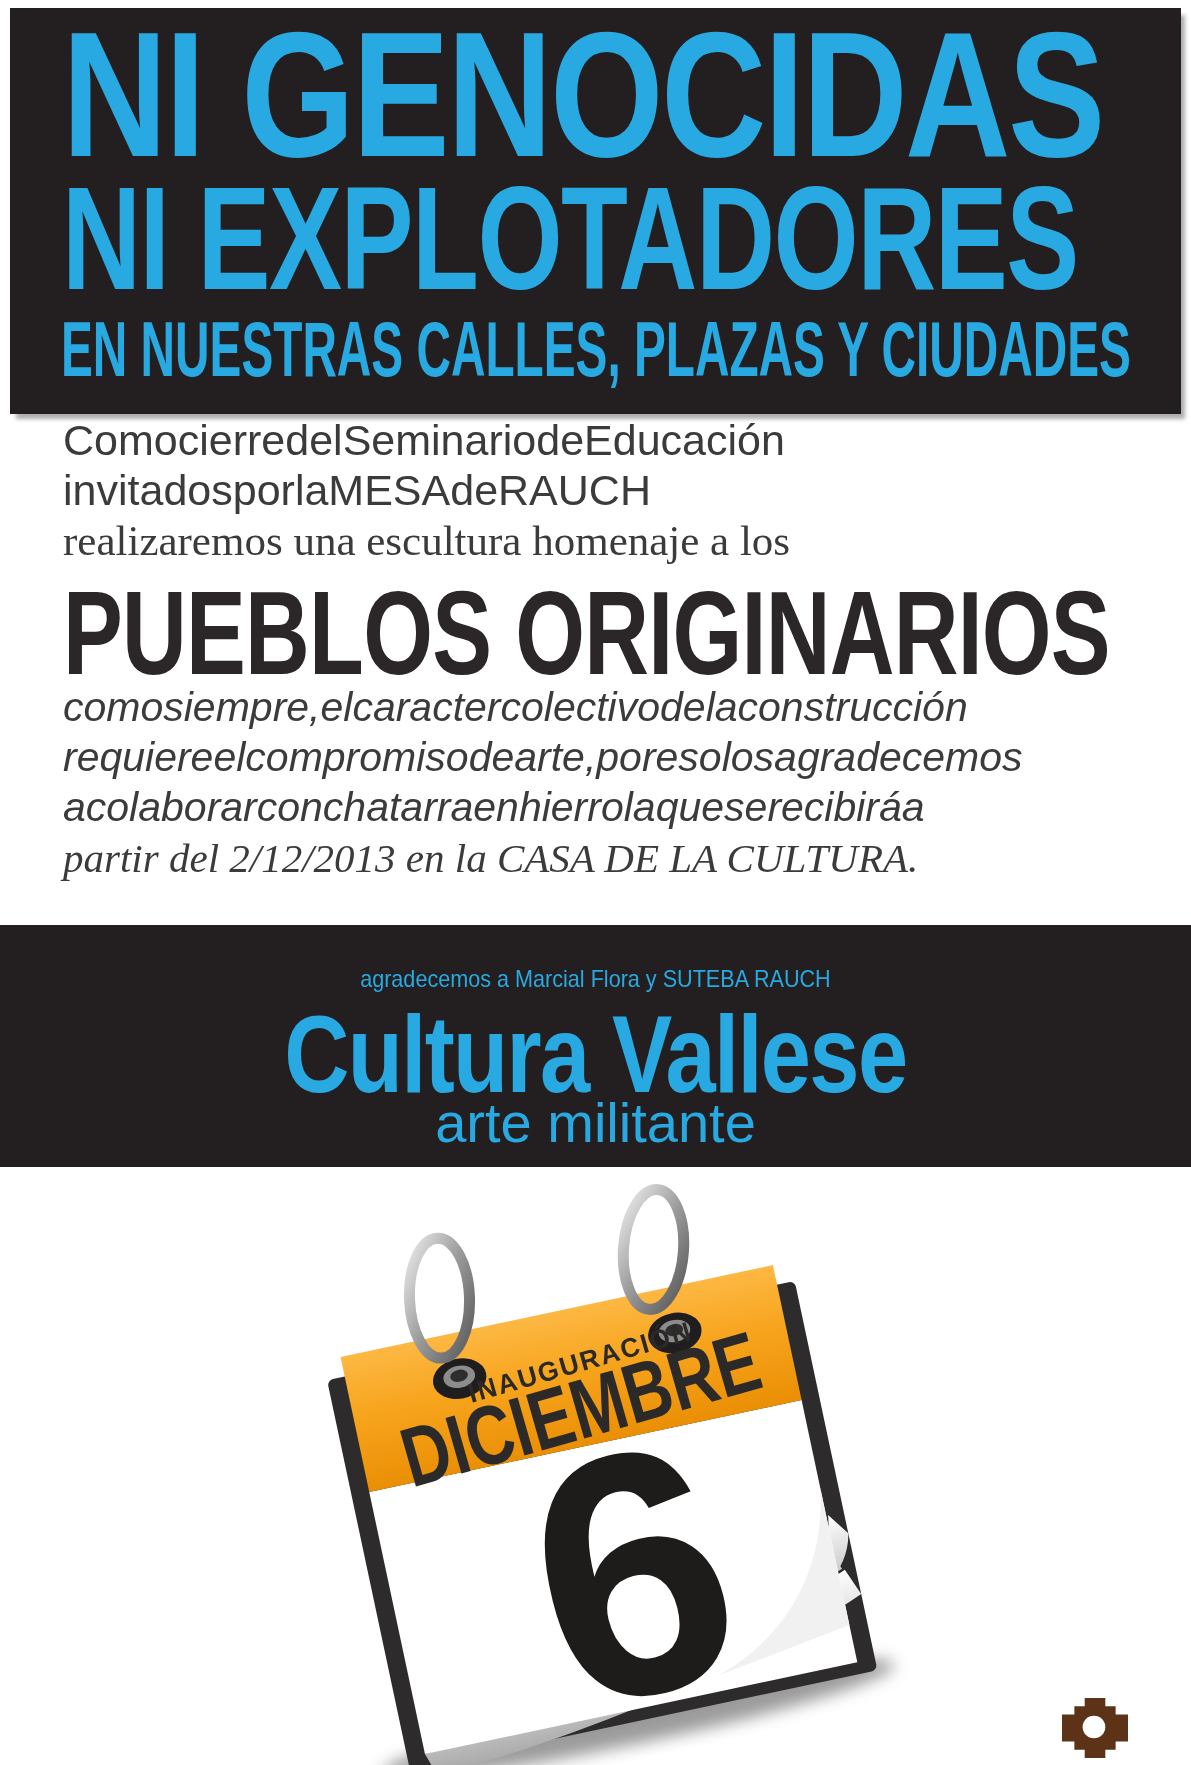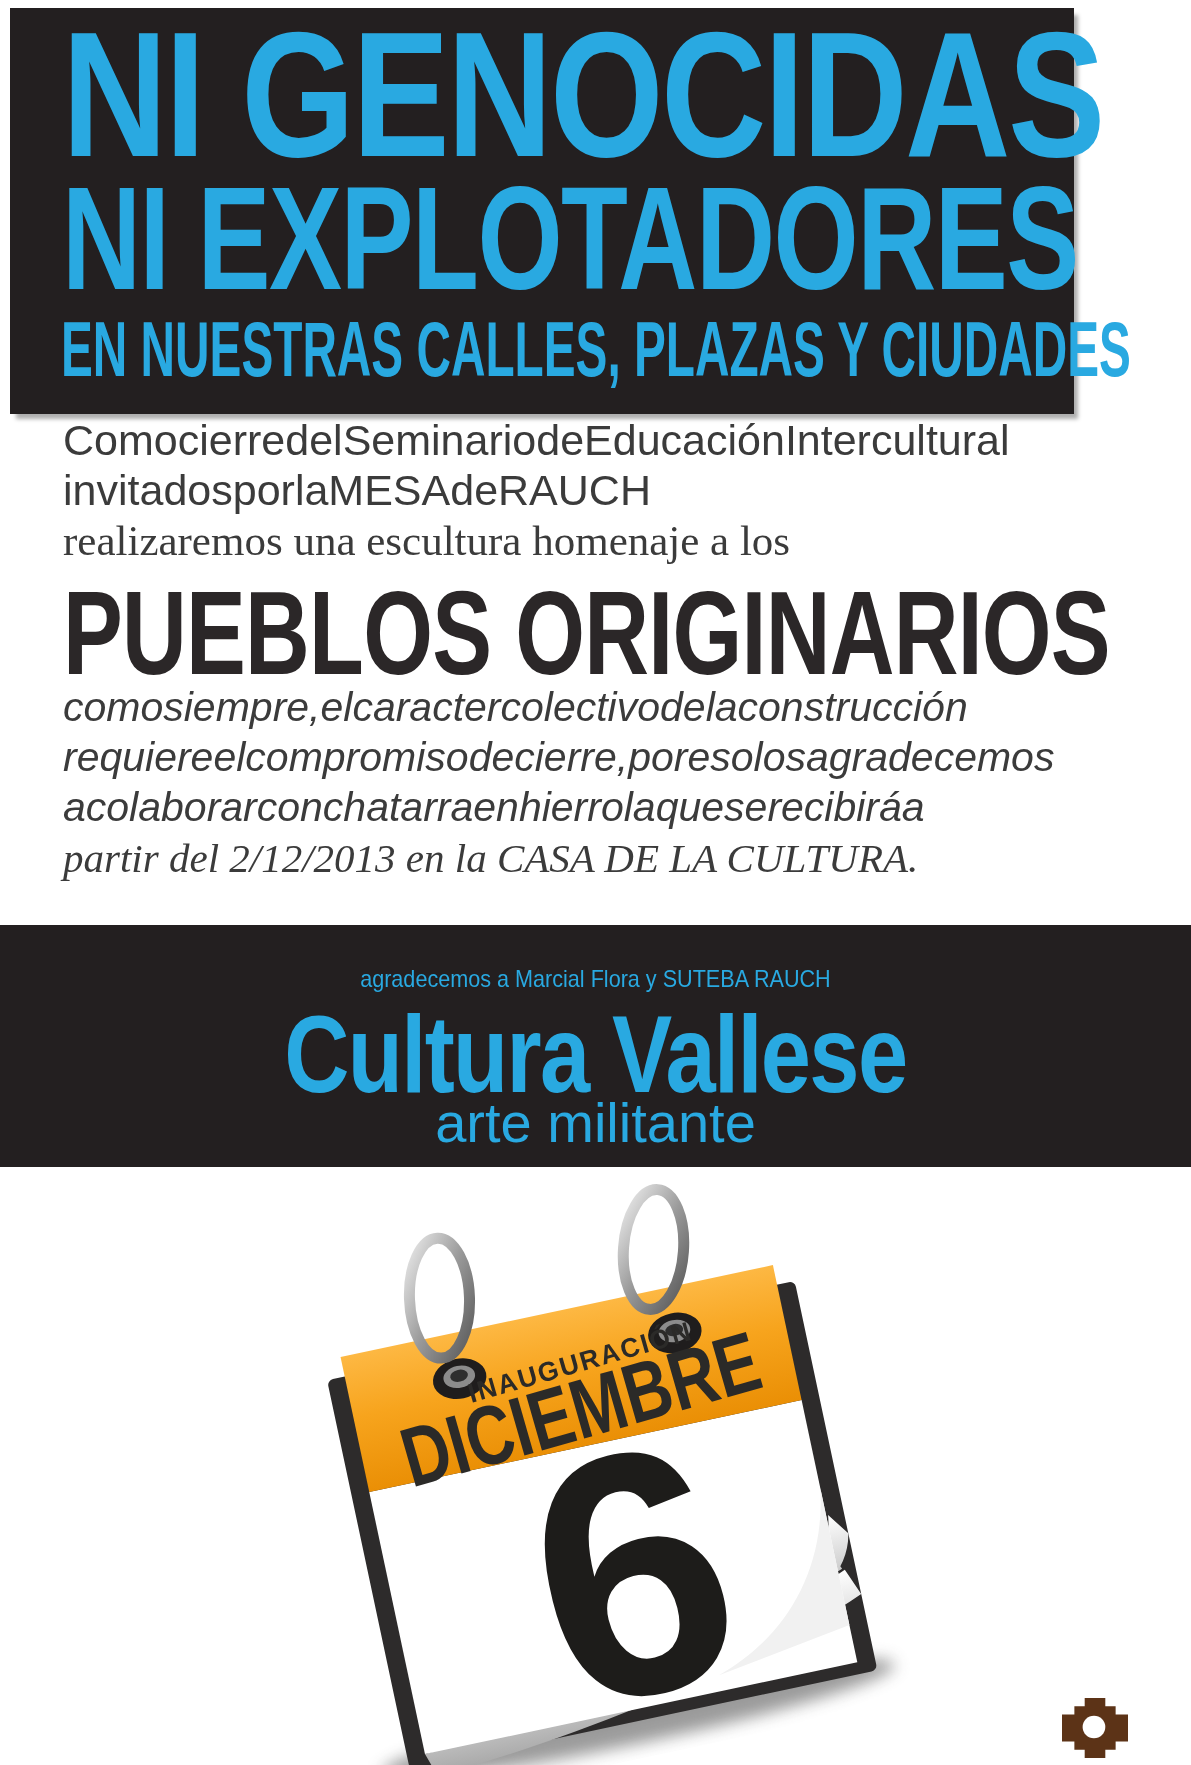--- a/index.html
+++ b/index.html
@@ -2,21 +2,21 @@
 <html><head>
 <meta charset="utf-8">
 <style>
   html,body{margin:0;padding:0;background:#ffffff;}
   .poster{
     position:relative;width:1191px;height:1765px;background:#ffffff;
     overflow:hidden;font-family:"Liberation Sans",sans-serif;
   }
   
   .banner-top{
-    position:absolute;left:10px;top:8px;width:1064px;height:406px;
+    position:absolute;left:10px;top:8px;width:1171px;height:406px;
     background:#231f20;box-shadow:5px 6px 4px -1px rgba(0,0,0,.32);
   }
   .sq{display:inline-block;white-space:nowrap;transform-origin:0 0;line-height:1;
       font-weight:bold;color:#29a9e1;}
   .hl1{position:absolute;left:52px;top:-2px;}
   .hl1 .sq{font-size:178px;transform:scaleX(.82);letter-spacing:-3px;}
   .hl2{position:absolute;left:52px;top:158px;}
   .hl2 .sq{font-size:146px;transform:scaleX(.75);letter-spacing:-2px;}
   .hl3{position:absolute;left:51px;top:303px;}
   .hl3 .sq{font-size:77px;transform:scaleX(.62);letter-spacing:0;}
@@ -65,21 +65,20 @@
   </header>
 
   <section class="intro">
     <div class="wline">
         <span>Como</span>
         <span>cierre</span>
         <span>del</span>
         <span>Seminario</span>
         <span>de</span>
         <span>Educación</span>
-        <span>Intercultural</span>
       </div>
     <div class="wline">
         <span>invitados</span>
         <span>por</span>
         <span>la</span>
         <span>MESA</span>
         <span>de</span>
         <span>RAUCH</span>
       </div>
     <div class="lline">realizaremos una escultura homenaje a los</div>
@@ -98,21 +97,21 @@
         <span>colectivo</span>
         <span>de</span>
         <span>la</span>
         <span>construcción</span>
       </div>
     <div class="wline">
         <span>requiere</span>
         <span>el</span>
         <span>compromiso</span>
         <span>de</span>
-        <span>cierre,</span>
+        <span>arte,</span>
         <span>por</span>
         <span>eso</span>
         <span>los</span>
         <span>agradecemos</span>
       </div>
     <div class="wline">
         <span>a</span>
         <span>colaborar</span>
         <span>con</span>
         <span>chatarra</span>

